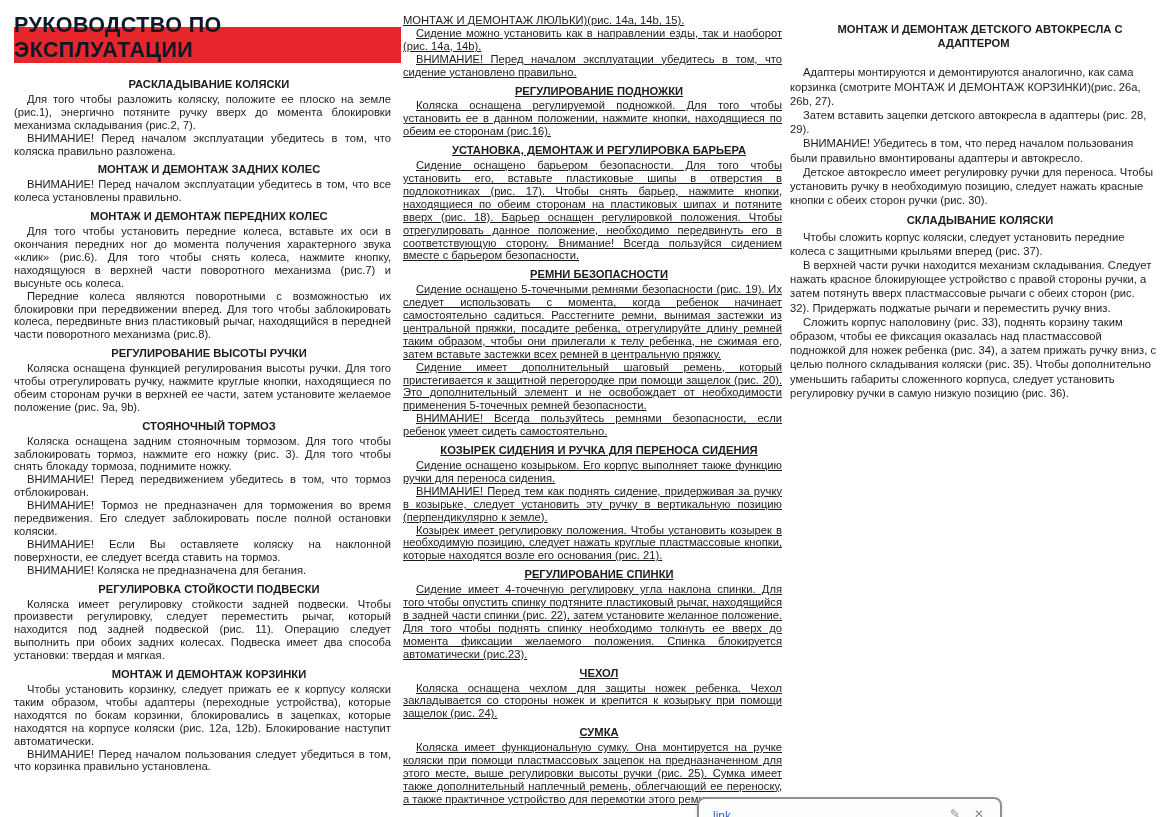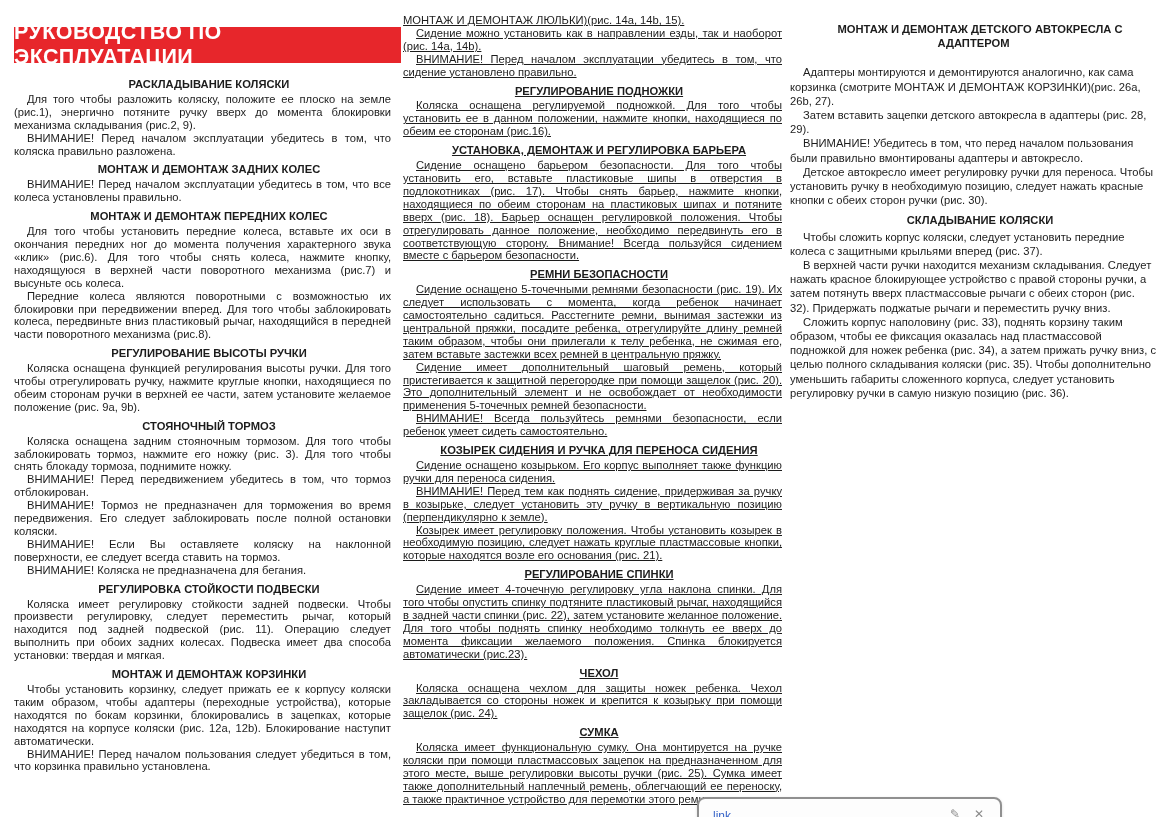--- a/index.html
+++ b/index.html
@@ -42,27 +42,27 @@
   .link-popup .icon{
     position:absolute;top:9px;
     font-size:12px;color:#8a8a8a;cursor:pointer;line-height:12px;
   }
   .link-popup .edit{right:40px;}
   .link-popup .close{right:16px;}
 </style>
 </head>
 <body style="color: rgb(28, 28, 28);">
 
-<div class="banner" style="background: rgb(231, 38, 43); color: #ffffff;">
+<div class="banner" style="background: rgb(231, 38, 43); color: #0f172a; align-items: flex-end;">
   <span>РУКОВОДСТВО ПО ЭКСПЛУАТАЦИИ</span>
 </div>
 
 <div id="col1" class="col">
     <div class="h">РАСКЛАДЫВАНИЕ КОЛЯСКИ</div>
-    <div class="p">Для того чтобы разложить коляску, положите ее плоско на земле (рис.1), энергично потяните ручку вверх до момента блокировки механизма складывания (рис.2, 9).</div>
+    <div class="p">Для того чтобы разложить коляску, положите ее плоско на земле (рис.1), энергично потяните ручку вверх до момента блокировки механизма складывания (рис.2, 7).</div>
     <div class="p">ВНИМАНИЕ! Перед началом эксплуатации убедитесь в том, что коляска правильно разложена.</div>
     <div class="h">МОНТАЖ И ДЕМОНТАЖ ЗАДНИХ КОЛЕС</div>
     <div class="p">ВНИМАНИЕ! Перед началом эксплуатации убедитесь в том, что все колеса установлены правильно.</div>
     <div class="h">МОНТАЖ И ДЕМОНТАЖ ПЕРЕДНИХ КОЛЕС</div>
     <div class="p">Для того чтобы установить передние колеса, вставьте их оси в окончания передних ног до момента получения характерного звука «клик» (рис.6). Для того чтобы снять колеса, нажмите кнопку, находящуюся в верхней части поворотного механизма (рис.7) и высуньте ось колеса.</div>
     <div class="p">Передние колеса являются поворотными с возможностью их блокировки при передвижении вперед. Для того чтобы заблокировать колеса, передвиньте вниз пластиковый рычаг, находящийся в передней части поворотного механизма (рис.8).</div>
     <div class="h">РЕГУЛИРОВАНИЕ ВЫСОТЫ РУЧКИ</div>
     <div class="p">Коляска оснащена функцией регулирования высоты ручки. Для того чтобы отрегулировать ручку, нажмите круглые кнопки, находящиеся по обеим сторонам ручки в верхней ее части, затем установите желаемое положение (рис. 9a, 9b).</div>
     <div class="h">СТОЯНОЧНЫЙ ТОРМОЗ</div>
     <div class="p">Коляска оснащена задним стояночным тормозом. Для того чтобы заблокировать тормоз, нажмите его ножку (рис. 3). Для того чтобы снять блокаду тормоза, поднимите ножку.</div>

